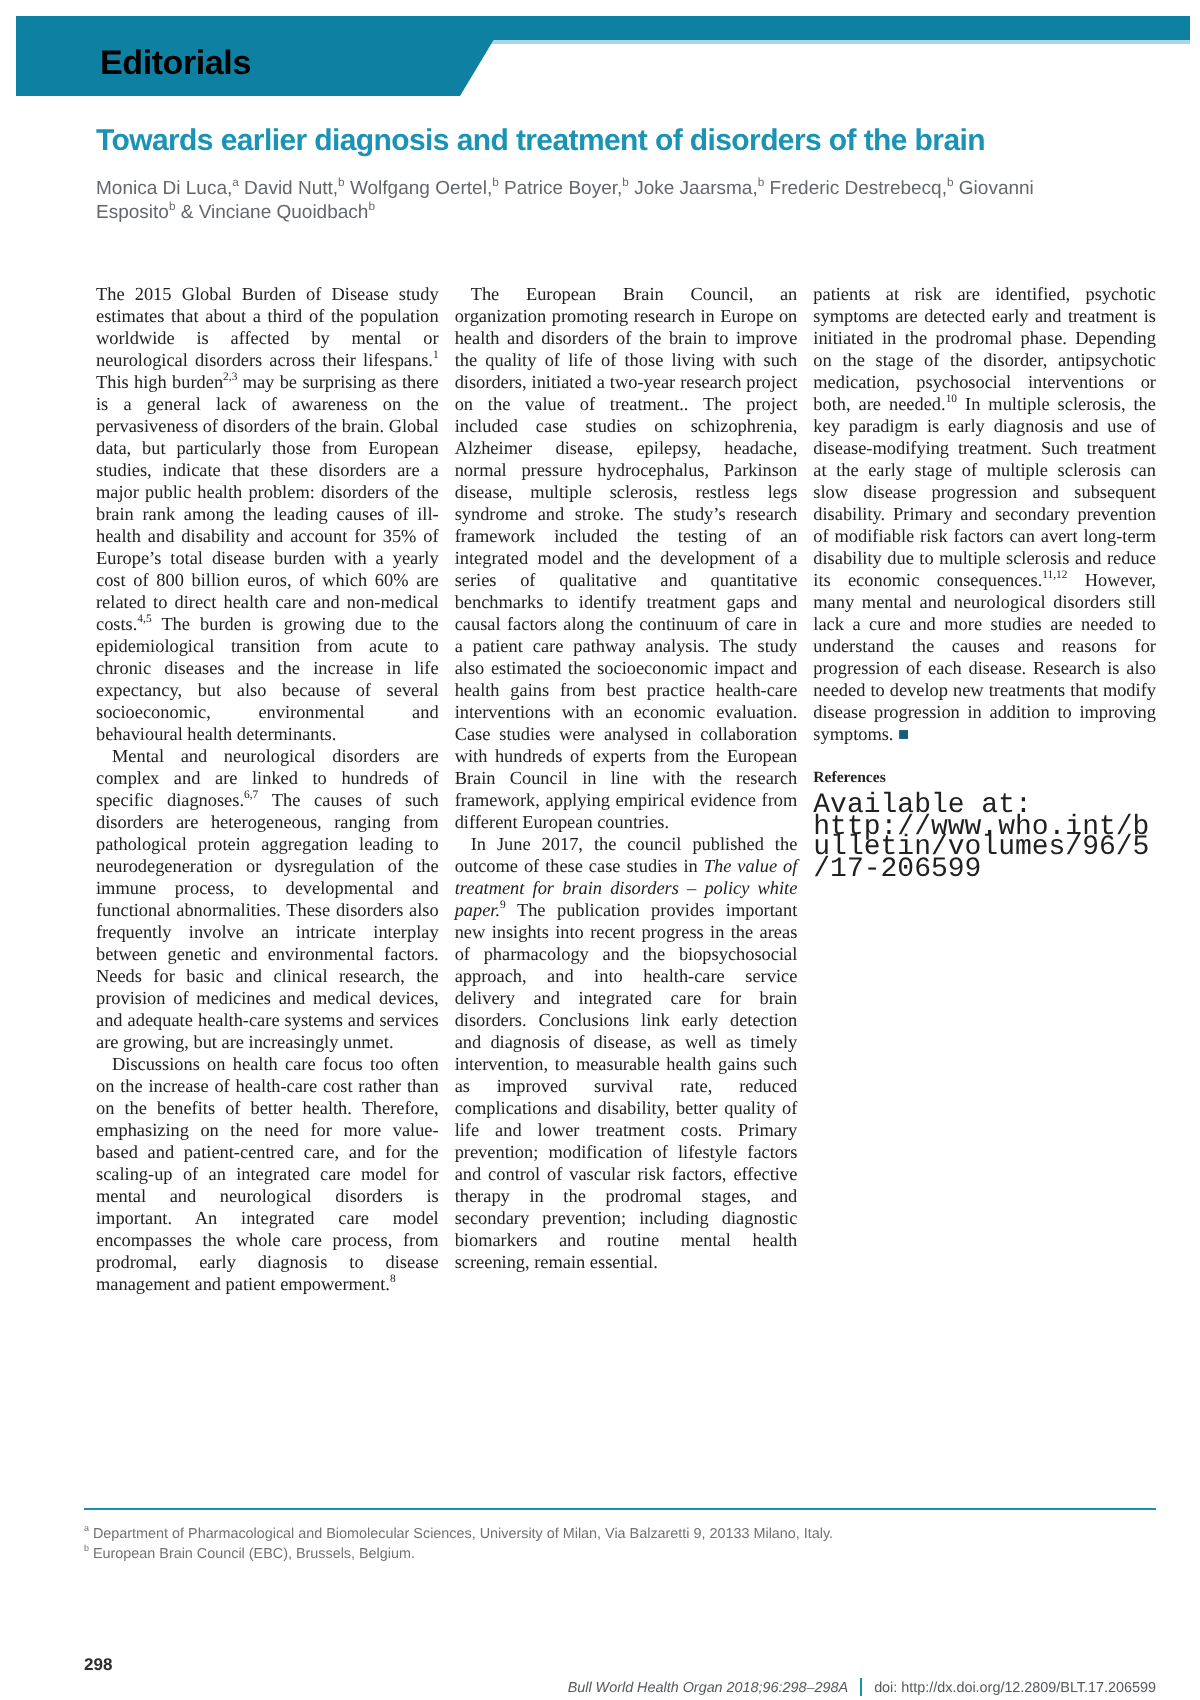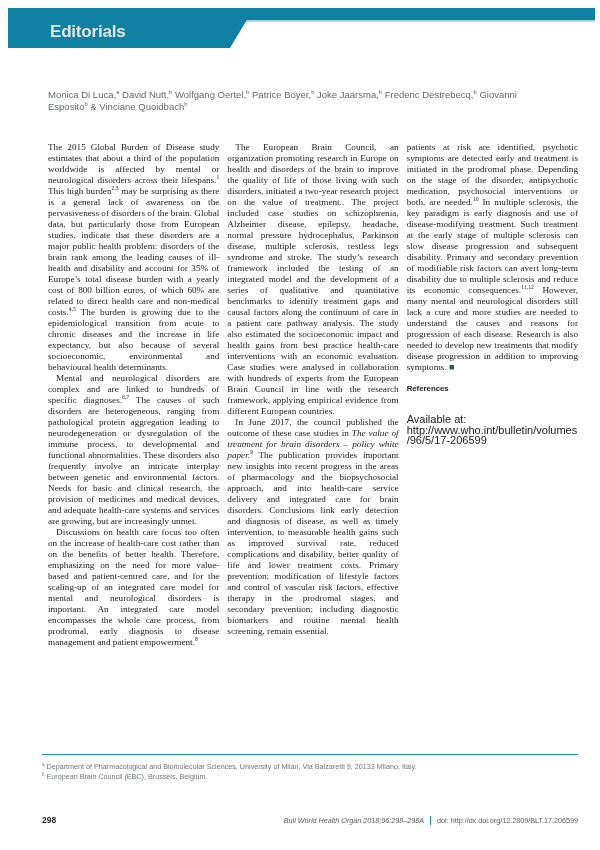--- a/index.html
+++ b/index.html
@@ -13,21 +13,21 @@
   
   .banner { position:absolute; top:8px; left:8px; right:5px; height:40px; }
   .banner-strip { position:absolute; top:0; left:0; right:0; height:12px; background:#0e80a1; }
   .banner-underline { position:absolute; top:12px; left:0; right:0; height:2px; background:#a9d6e5; }
   .banner-tab {
     position:absolute; top:0; left:0; width:246px; height:40px; background:#0e80a1;
     clip-path:polygon(0 0, 100% 0, calc(100% - 24px) 100%, 0 100%);
     display:flex; align-items:center;
   }
   .banner-label {
-    color:#e5e5e5; font-weight:700; font-size:17px; letter-spacing:-0.2px;
+    color:#000000; font-weight:700; font-size:17px; letter-spacing:-0.2px;
     padding-left:42px; padding-top:7px;
   }
 
   
   .title {
     position:absolute; top:62px; left:48px; right:26px; margin:0;
     color:#1a93b5; font-size:15px; font-weight:700; letter-spacing:-0.3px;
   }
   .authors {
     position:absolute; top:89px; left:48px; width:482px;
@@ -40,60 +40,61 @@
     display:flex; gap:8px;
     font-family:"Liberation Serif", serif;
     font-size:9.2px; line-height:11px; color:#212121;
   }
   .col { flex:1; min-width:0; }
   .cols p { margin:0; text-align:justify; }
   .cols p.ind { text-indent:8px; }
   sup { font-size:0.62em; vertical-align:super; line-height:0; }
 
   .refs-heading {
-    font-family:Liberation Sans, sans-serif;
-    font-size:7.8px; font-weight:700; color:#222; margin:10px 0 20px 0;
+    font-family:Liberation Serif, serif;
+    font-size:7.8px; font-weight:700; color:#222; margin:10px 0 4px 0;
   }
   .refs-text {
-    font-family:Liberation Sans, sans-serif;
-    font-size:11px; line-height:10.6px; color:#212121;
+    font-family:Liberation Mono, monospace;
+    font-size:14px; line-height:10.6px; color:#212121;
     overflow-wrap:anywhere; text-align:left !important;
   }
 
   
   .sep { position:absolute; top:754px; left:42px; right:22px; height:1px; background:#1a8fb0; }
   .footnotes {
     position:absolute; top:762px; left:42px; right:22px;
     font-size:7.2px; line-height:9.8px; color:#6f7275;
   }
 
   
   .footer {
     position:absolute; top:815px; left:42px; right:22px;
     display:flex; justify-content:space-between; align-items:center;
     font-size:7.2px; color:#55595c;
   }
   .page-num { font-weight:700; font-size:8.5px; color:#2e2e2e; }
-  .footer-right { display:flex; align-items:center; gap:6px; }
+  .footer-right { display:flex; align-items:center; gap:6px;margin-top:24px; }
   .citation { font-style:italic; }
   .doi-divider { width:1px; height:9px; background:#1a8fb0; display:inline-block; }
 </style>
 </head>
 <body>
 
 <div class="page">
 
   <header class="banner">
     <div class="banner-strip"></div>
     <div class="banner-underline"></div>
     <div class="banner-tab">
       <span class="banner-label">Editorials</span>
     </div>
   </header>
 
+  <h1 class="title">Towards earlier diagnosis and treatment of disorders of the brain</h1>
 
   <div class="authors">Monica Di Luca,<sup>a</sup> David Nutt,<sup>b</sup> Wolfgang Oertel,<sup>b</sup> Patrice Boyer,<sup>b</sup> Joke Jaarsma,<sup>b</sup> Frederic Destrebecq,<sup>b</sup> Giovanni Esposito<sup>b</sup> &amp; Vinciane Quoidbach<sup>b</sup></div>
 
   <main class="cols">
     <div class="col">
       <p>The 2015 Global Burden of Disease study estimates that about a third of the population worldwide is affected by mental or neurological disorders across their lifespans.<sup>1</sup> This high burden<sup>2,3</sup> may be surprising as there is a general lack of awareness on the pervasiveness of disorders of the brain. Global data, but particularly those from European studies, indicate that these disorders are a major public health problem: disorders of the brain rank among the leading causes of ill-health and disability and account for 35% of Europe’s total disease burden with a yearly cost of 800 billion euros, of which 60% are related to direct health care and non-medical costs.<sup>4,5</sup> The burden is growing due to the epidemiological transition from acute to chronic diseases and the increase in life expectancy, but also because of several socioeconomic, environmental and behavioural health determinants.</p>
       <p class="ind">Mental and neurological disorders are complex and are linked to hundreds of specific diagnoses.<sup>6,7</sup> The causes of such disorders are heterogeneous, ranging from pathological protein aggregation leading to neurodegeneration or dysregulation of the immune process, to developmental and functional abnormalities. These disorders also frequently involve an intricate interplay between genetic and environmental factors. Needs for basic and clinical research, the provision of medicines and medical devices, and adequate health-care systems and services are growing, but are increasingly unmet.</p>
       <p class="ind">Discussions on health care focus too often on the increase of health-care cost rather than on the benefits of better health. Therefore, emphasizing on the need for more value-based and patient-centred care, and for the scaling-up of an integrated care model for mental and neurological disorders is important. An integrated care model encompasses the whole care process, from prodromal, early diagnosis to disease management and patient empowerment.<sup>8</sup></p>
     </div>
     <div class="col">

